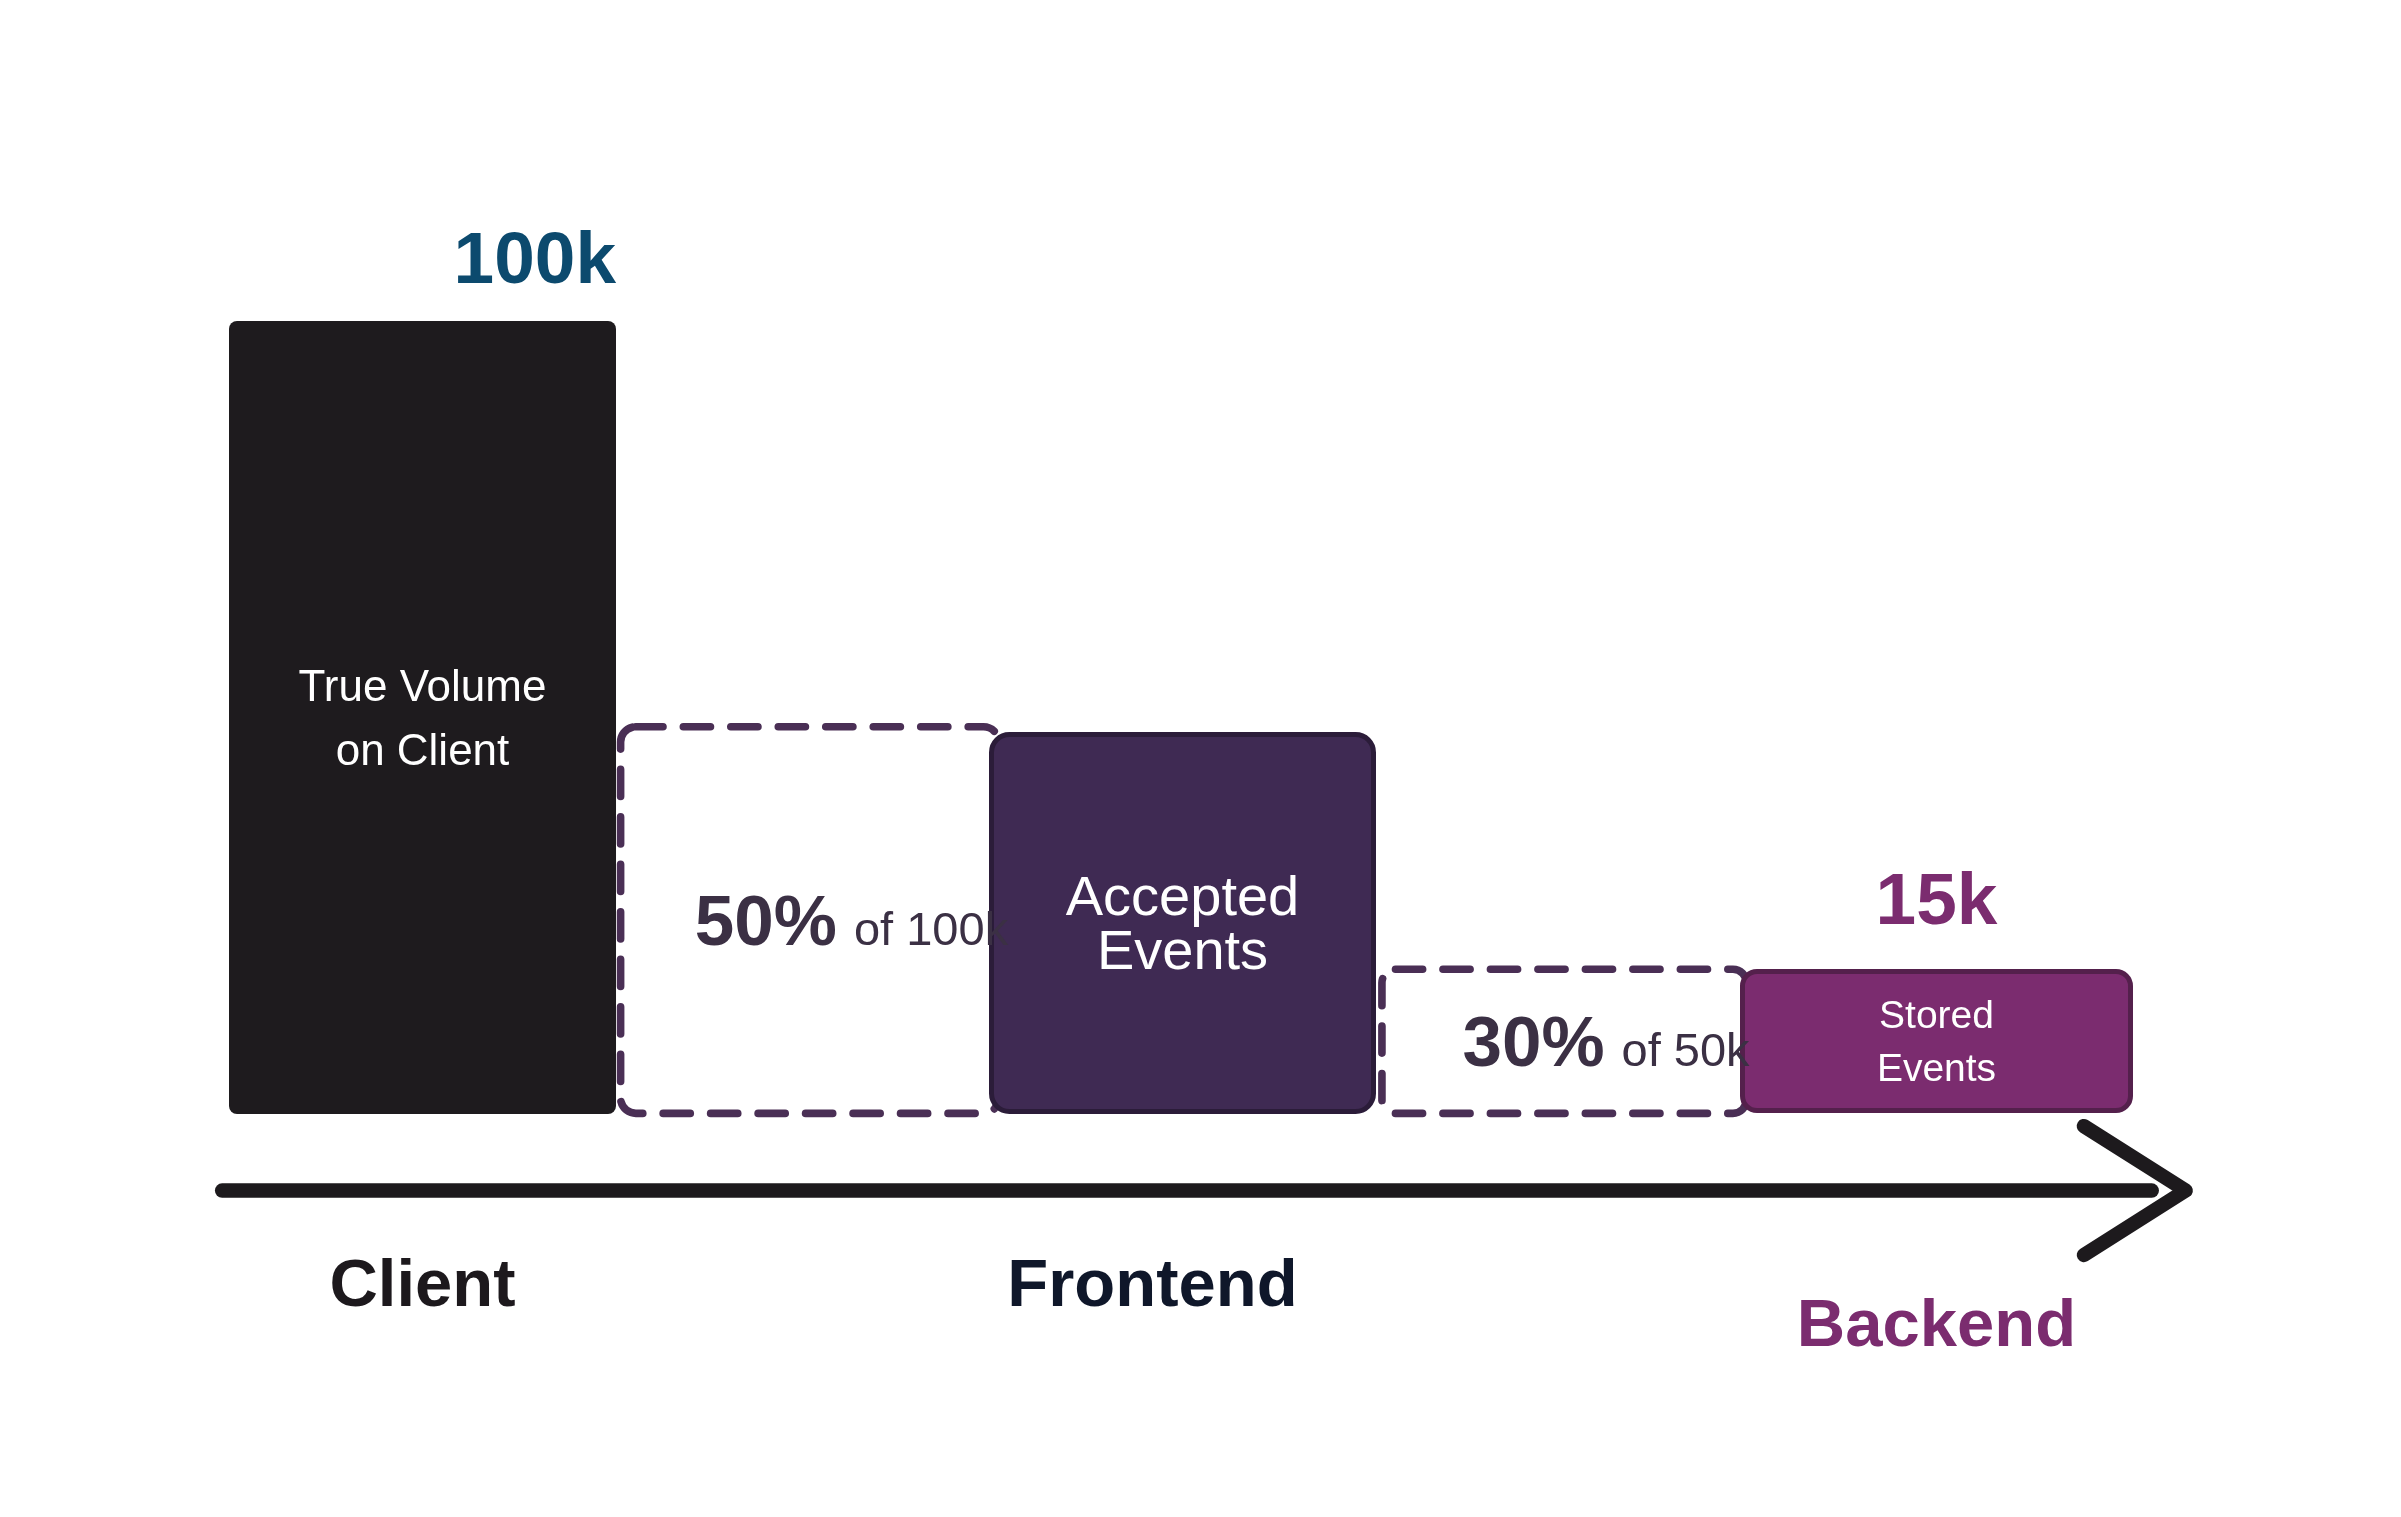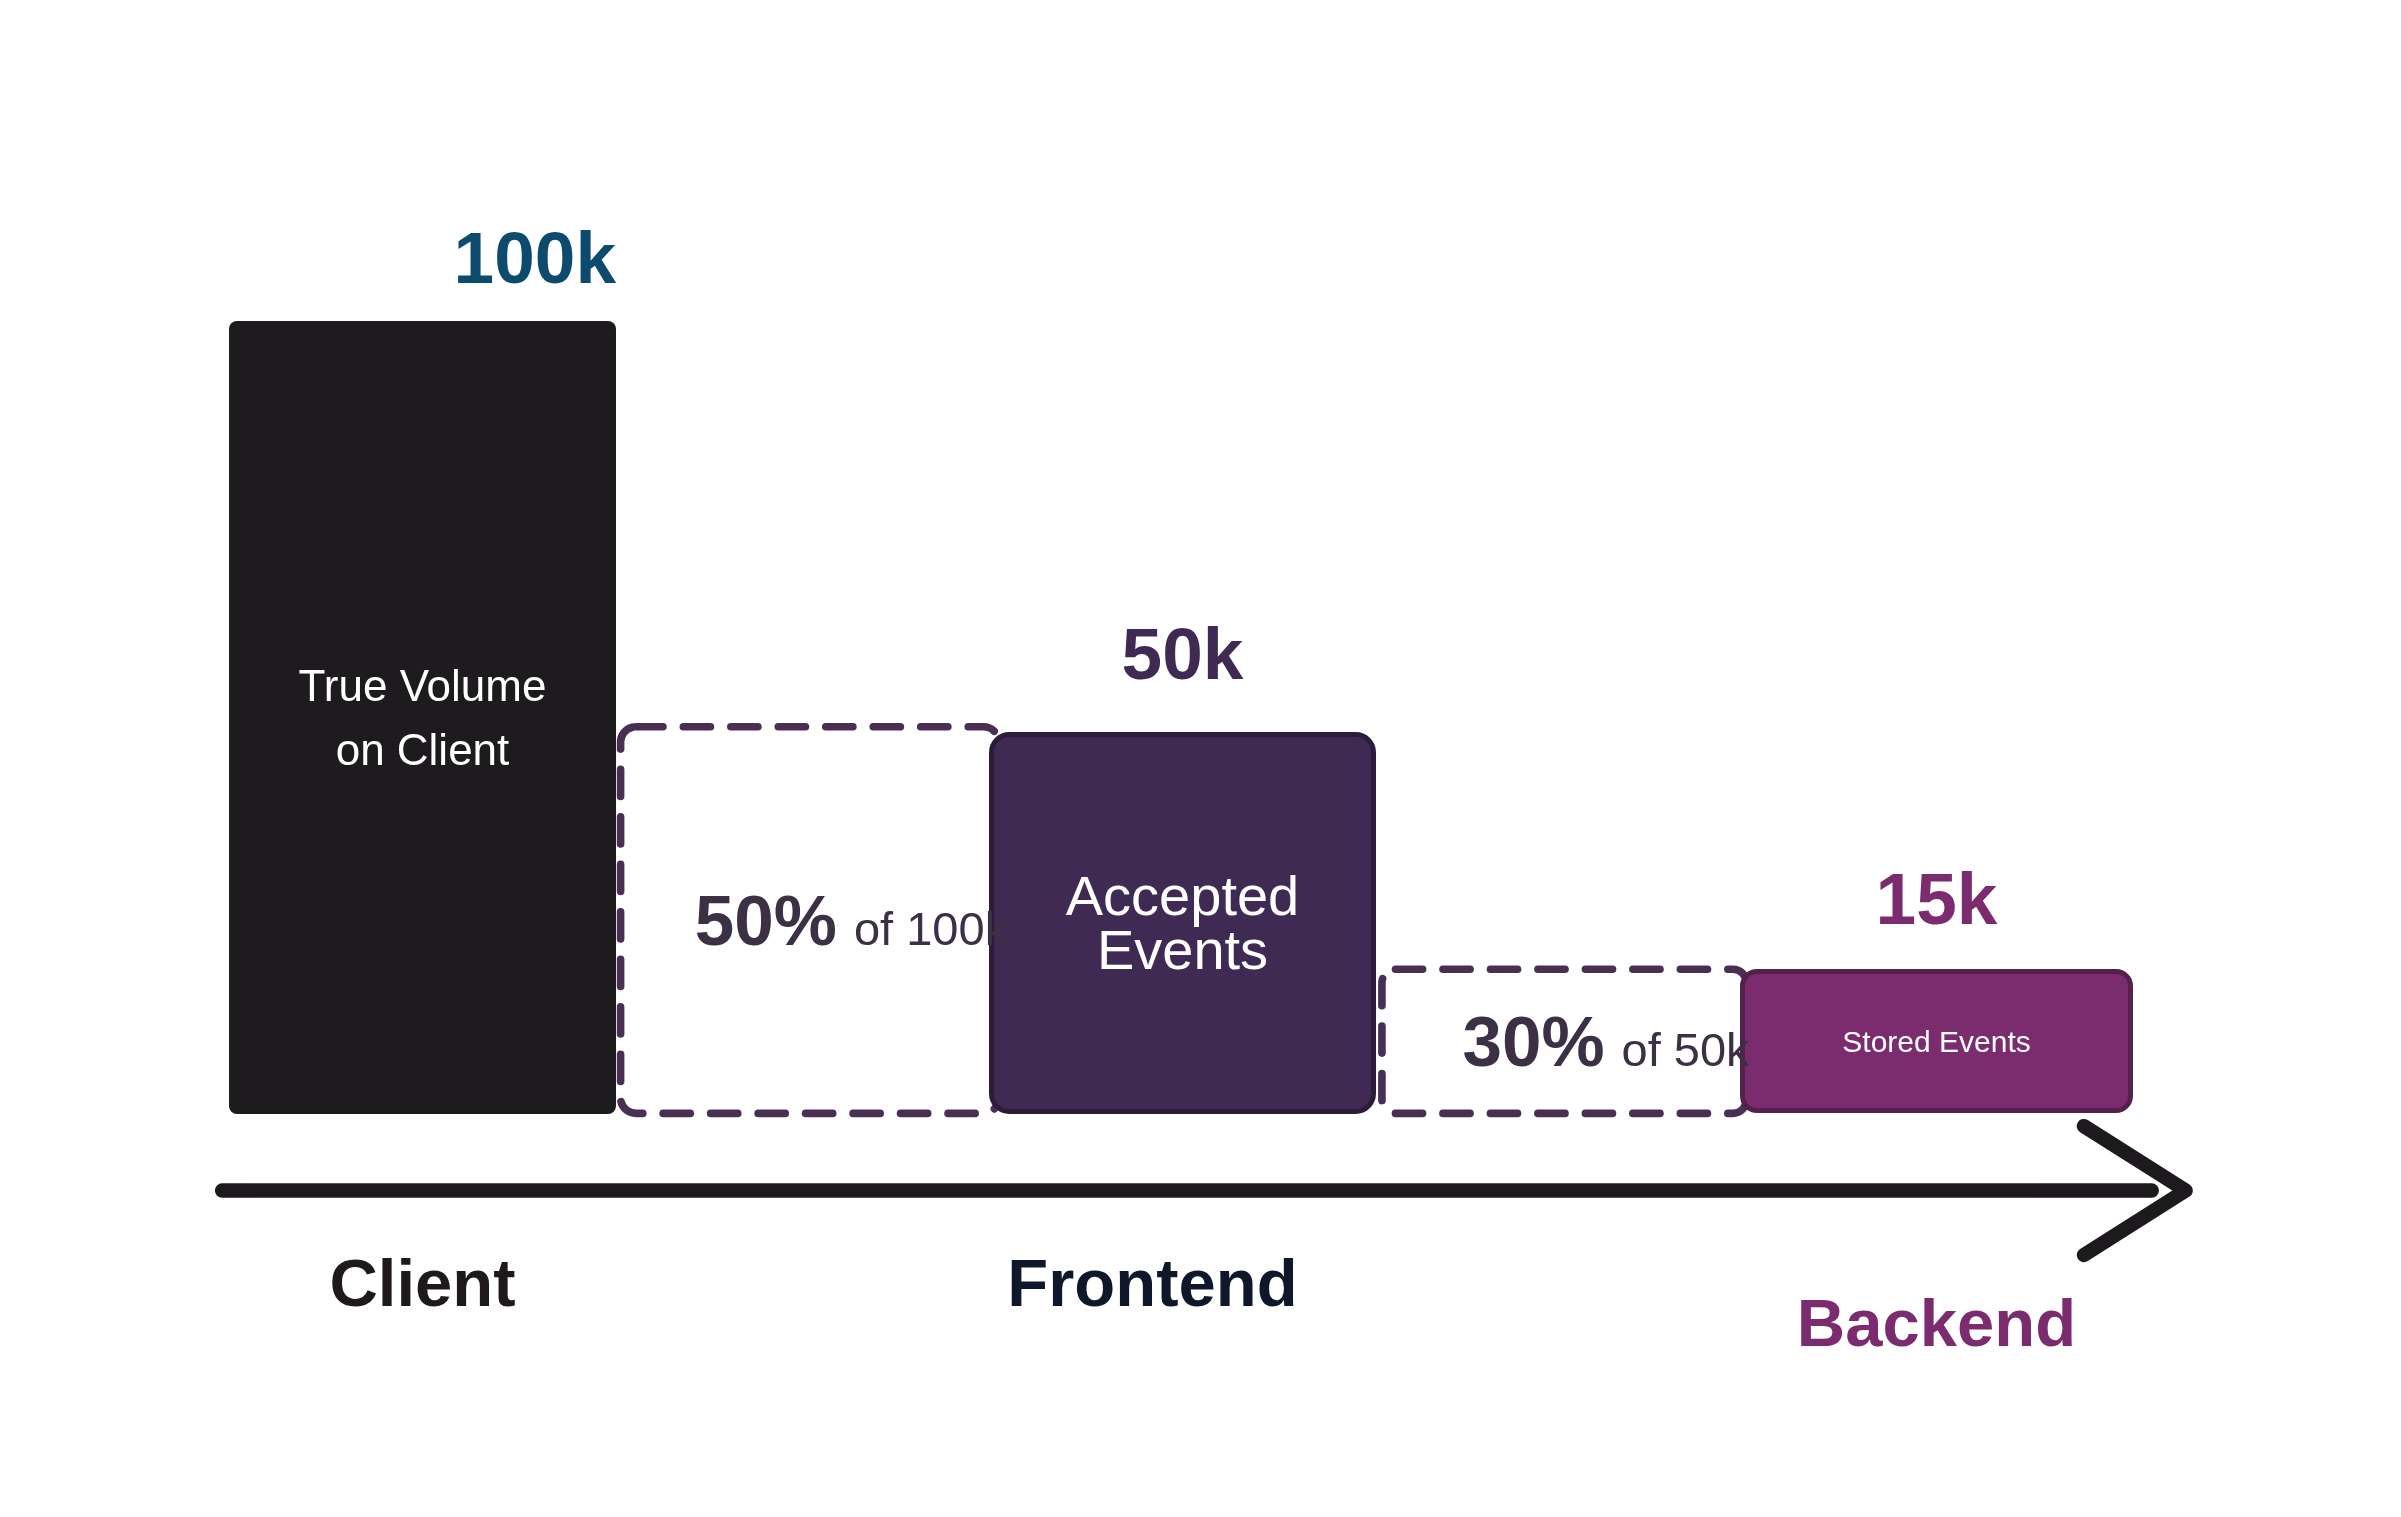--- a/index.html
+++ b/index.html
@@ -46,21 +46,21 @@
   }
   #bar-client .bar-text { max-width: 297px; }
   #bar-frontend {
     left: 989px; top: 732px; width: 387px; height: 382px;
     background: #3f2a53; border: 5.1px solid #2b1c39; border-radius: 20.4px;
     font-size: 56px; line-height: 54px;
   }
   #bar-backend {
     left: 1740px; top: 969px; width: 393px; height: 144px;
     background: #7b2c6f; border: 5.1px solid #54204c; border-radius: 17px;
-    font-size: 30px; line-height: 53px;
+    font-size: 39px; line-height: 53px;
   }
   #bar-backend .bar-text { max-width: 195px; }
 
   .note {
     position: absolute;
     display: flex;
     align-items: center;
     justify-content: center;
     text-align: center;
     color: #3b3044;
@@ -91,21 +91,20 @@
 <div class="canvas">
 
   <svg class="decor" width="2401" height="1518" viewBox="0 0 2832 1790">
     <rect x="732" y="857" width="446" height="456" rx="18" fill="none" stroke="#4a2f55" stroke-width="9" stroke-dasharray="32 24" stroke-linecap="round"></rect>
     <rect x="1630" y="1143" width="430" height="170" rx="16" fill="none" stroke="#4a2f55" stroke-width="9" stroke-dasharray="32 24" stroke-linecap="round"></rect>
     <line x1="262" y1="1404" x2="2538" y2="1404" stroke="#1d1a1d" stroke-width="17" stroke-linecap="round"></line>
     <polyline points="2458,1328 2578,1404 2458,1480" fill="none" stroke="#1d1a1d" stroke-width="17" stroke-linecap="round" stroke-linejoin="round"></polyline>
   </svg>
 
   <div class="value-label" id="value-client">100k</div>
-  <div class="value-label" id="value-frontend">50k</div>
   <div class="value-label" id="value-backend">15k</div>
 
   <div class="bar" id="bar-client">
     <span class="bar-text">True Volume on Client</span>
   </div>
 
   <div class="note" id="note-1">
     <div class="note-text">
       <span class="pct">50%</span><span class="base">of 100k</span>
     </div>

